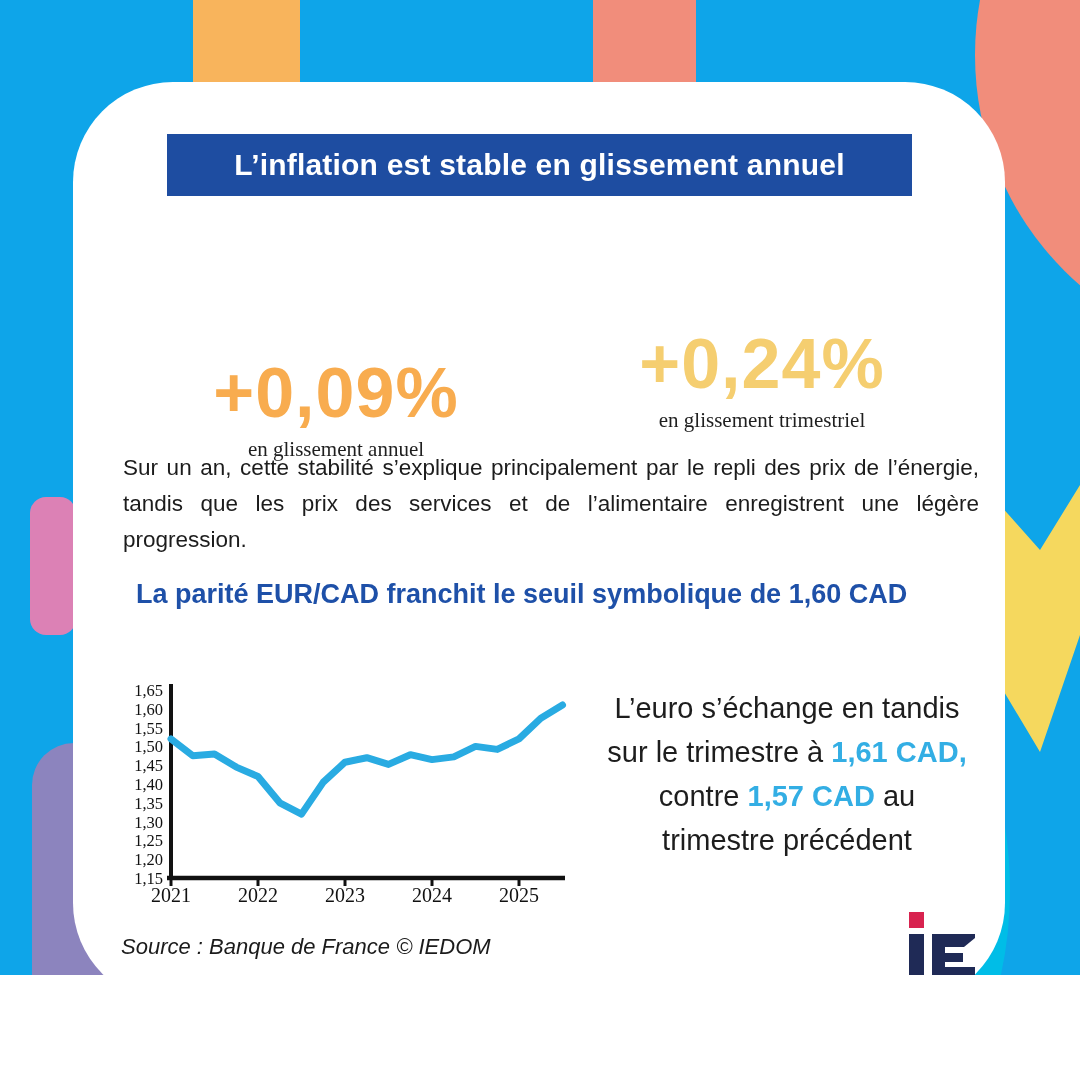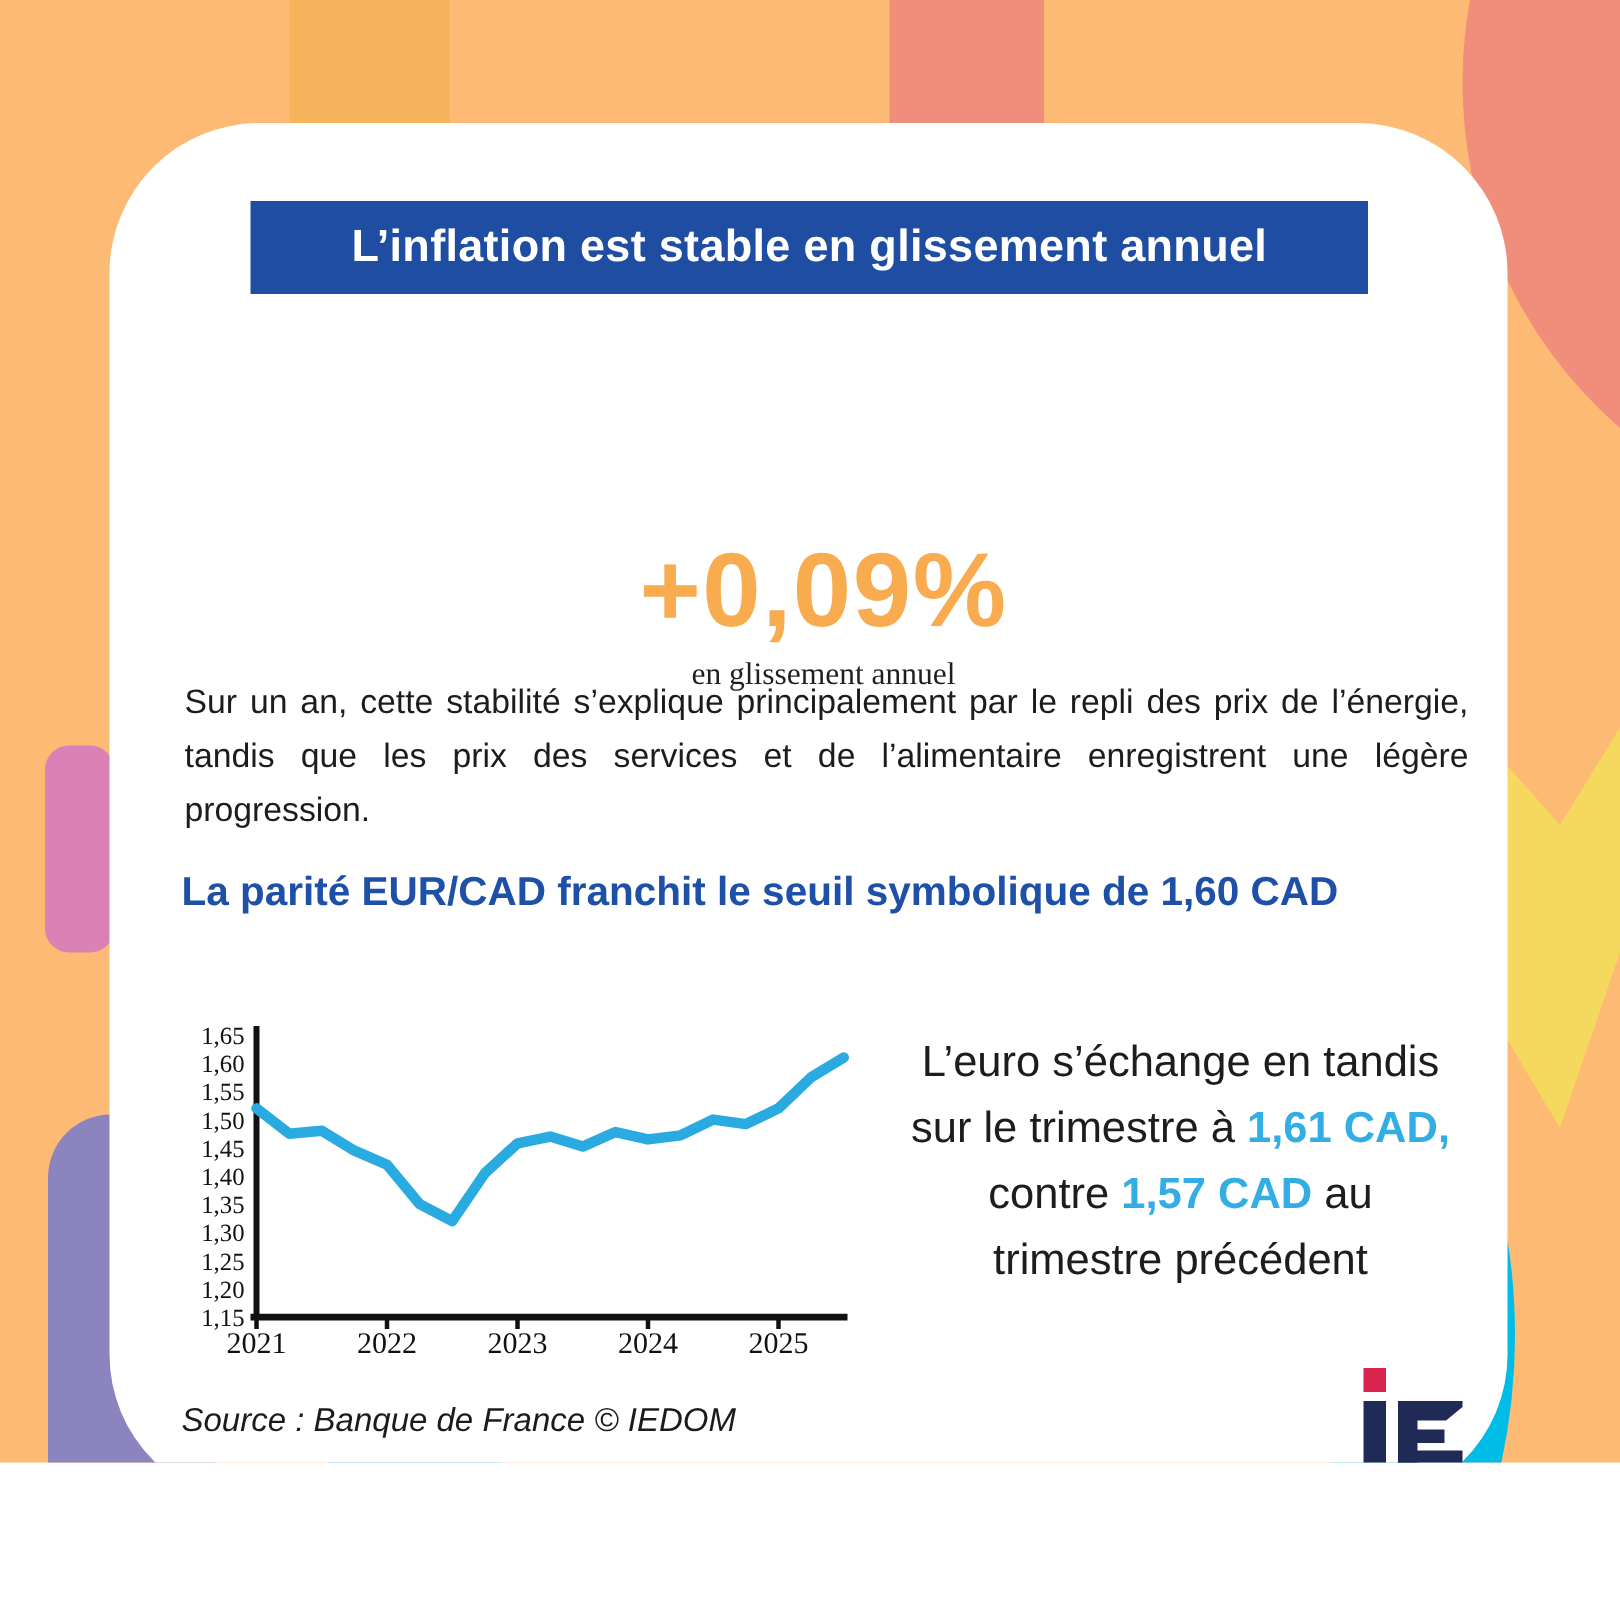--- a/index.html
+++ b/index.html
@@ -1,17 +1,17 @@
 <!DOCTYPE html>
 <html lang="fr"><head>
 <meta charset="utf-8">
 <style>
   html,body{margin:0;padding:0;}
   body{width:1080px;height:1080px;font-family:"Liberation Sans",sans-serif;}
-  .canvas{position:relative;width:1080px;height:975px;overflow:hidden;background:#fdba74;}
+  .canvas{position:relative;width:1080px;height:975px;overflow:hidden;background:#0ea5e9;}
 
   
   .deco{position:absolute;z-index:1;}
   .bar-orange{left:193px;top:0;width:107px;height:170px;background:#F8B45C;}
   .bar-salmon{left:593px;top:0;width:103px;height:140px;background:#F18D7B;}
   .circle-salmon{left:975px;top:-250px;width:610px;height:610px;border-radius:50%;background:#F18D7B;}
   .chevron-yellow{left:1000px;top:430px;width:80px;height:330px;background:#F5D85E;
     clip-path:polygon(0px 75px,40px 120px,80px 55px,80px 205px,40px 322px,0px 255px);}
   .pill-pink{left:30px;top:497px;width:46px;height:138px;border-radius:16px;background:#DC81B5;}
   .pill-purple{left:32px;top:743px;width:112px;height:360px;border-radius:42px 42px 0 0;background:#8C84BE;}
@@ -31,21 +31,21 @@
   .stats{position:absolute;left:50px;top:240px;width:852px;display:flex;}
   .stat{flex:1;text-align:center;}
   .stat-value{font-size:70px;font-weight:800;letter-spacing:1px;line-height:84px;}
   .stat-annual .stat-value{color:#F8AC4F;margin-top:29px;}
   .stat-quarterly .stat-value{color:#F5CE70;}
   .stat-label{font-size:21px;color:#1f1f1f;margin-top:2px;font-family:Liberation Serif, serif;}
 
   .body-text{position:absolute;left:50px;top:368px;width:856px;font-size:22.5px;
     line-height:36px;color:#1c1c1c;text-align:justify;}
 
-  .h2{position:absolute;left:48px;top:492px;width:870px;font-size:27px;font-weight:bold;
+  .h2{position:absolute;left:63px;top:492px;width:870px;font-size:27px;font-weight:bold;
     color:#1E50A8;line-height:41px;text-align:justify;}
 
   .chart-wrap{position:absolute;left:40px;top:596px;width:475px;height:245px;}
   .chart-wrap svg text{font-family:"Liberation Serif",serif;fill:#111111;}
 
   .aside{position:absolute;left:528px;top:604px;width:372px;text-align:center;
     font-size:29px;line-height:44px;color:#1d1d1d;}
   .aside .cy{color:#33AEE4;font-weight:bold;}
 
   .source{position:absolute;left:48px;top:852px;font-size:22px;font-style:italic;color:#1b1b1b;}
@@ -69,20 +69,24 @@
 
     <div class="banner">
       <span>L’inflation est stable en glissement annuel</span>
     </div>
 
 
     <div class="stats">
       <div class="stat stat-annual">
         <div class="stat-value">+0,09%</div>
         <div class="stat-label">en glissement annuel</div>
+      </div>
+      <div class="stat stat-quarterly">
+        <div class="stat-value">+0,24%</div>
+        <div class="stat-label">en glissement trimestriel</div>
       </div>
     </div>
 
     <div class="body-text">Sur un an, cette stabilité s’explique principalement par le repli des prix de l’énergie, tandis que les prix des services et de l’alimentaire enregistrent une légère progression.</div>
 
     <div class="h2">La parité EUR/CAD franchit le seuil symbolique de 1,60 CAD</div>
 
     <div class="chart-wrap">
       <svg id="eurcad-chart" width="470" height="240" viewBox="0 0 470 240">
           <text x="50" y="18" text-anchor="end" font-size="16.5">1,65</text>

